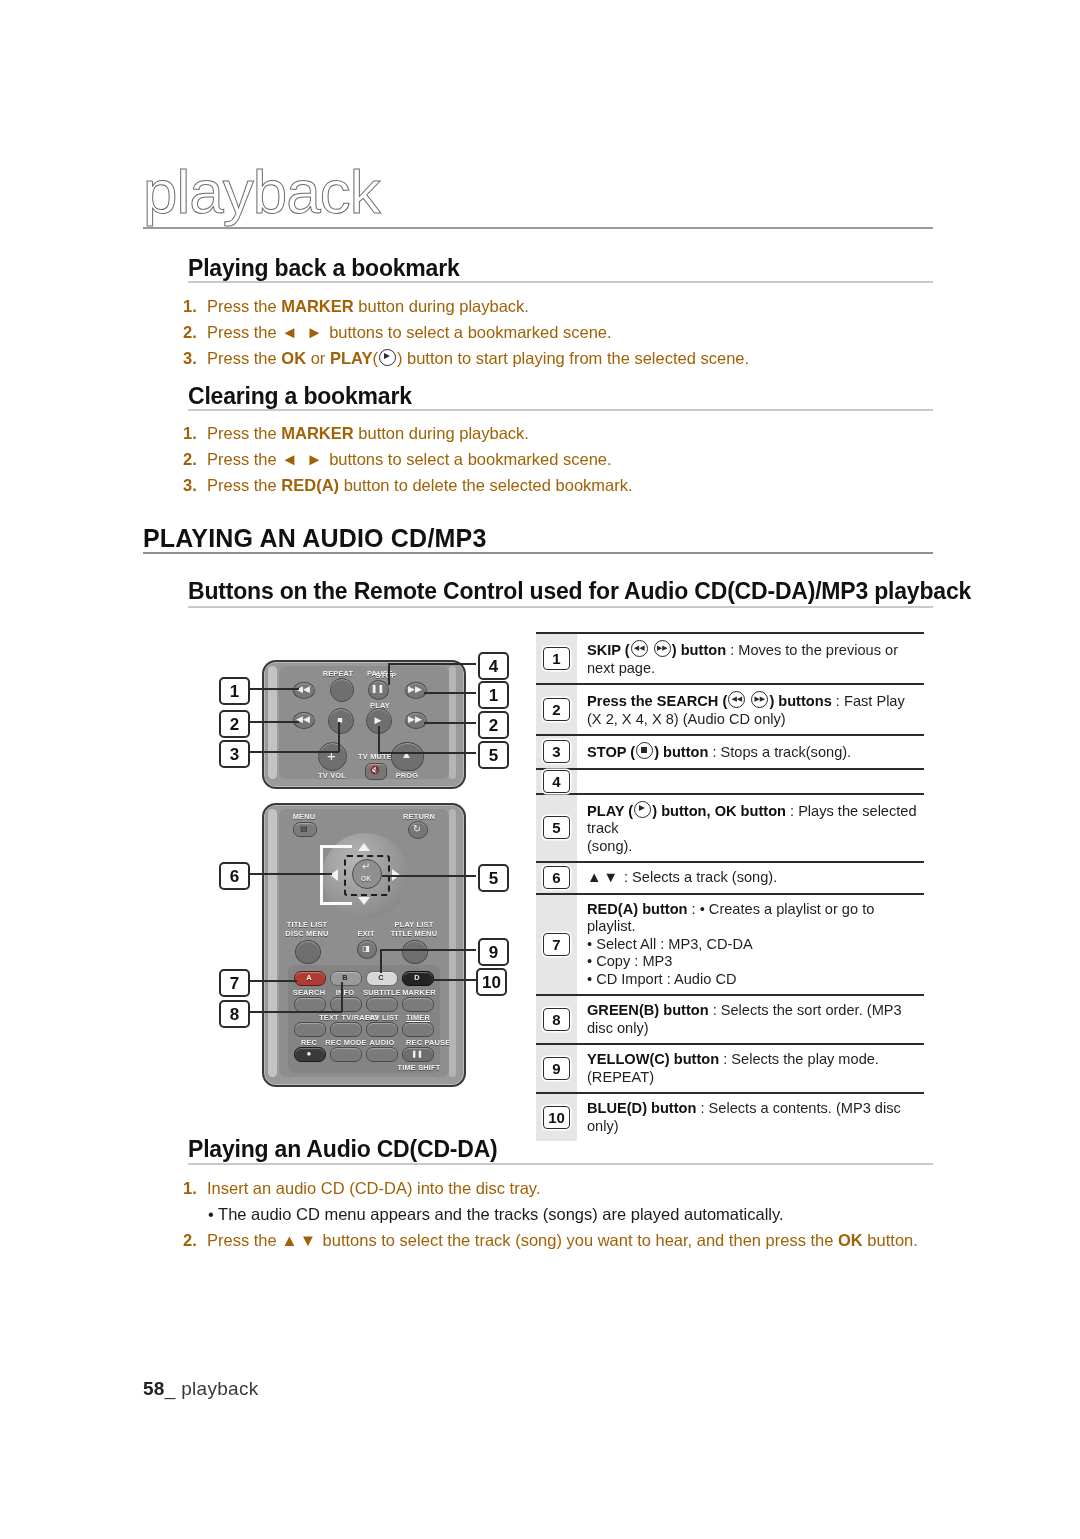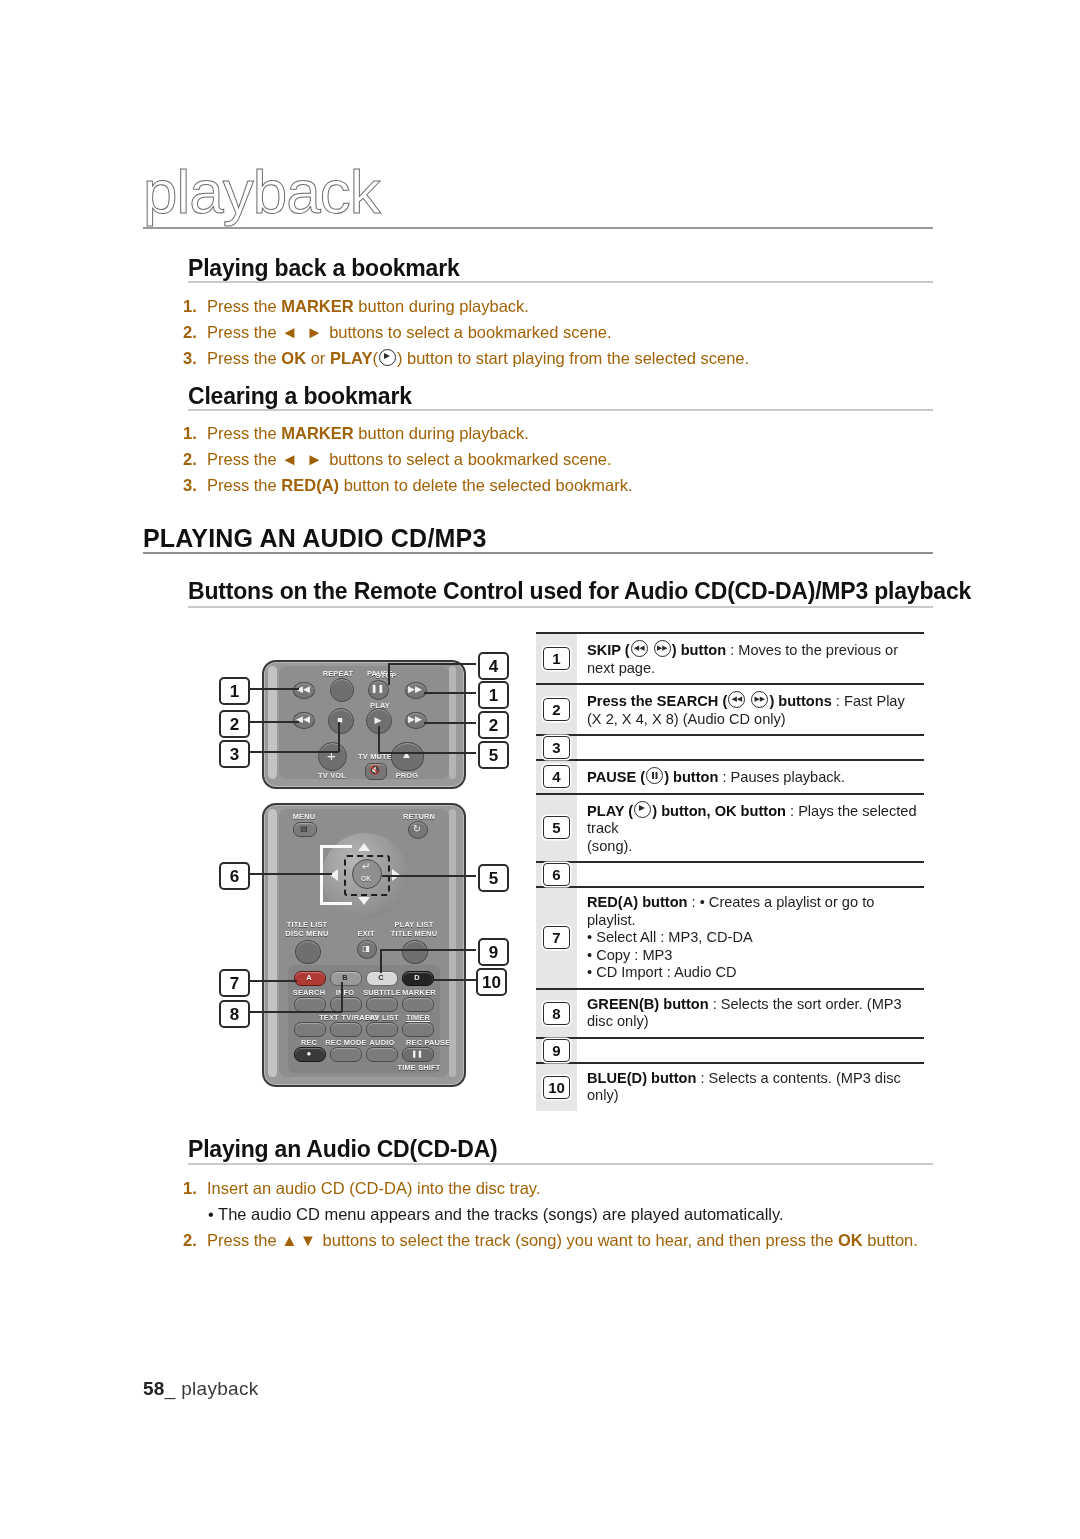--- a/index.html
+++ b/index.html
@@ -379,41 +379,44 @@
         </div>
         <div class="lcell-txt">
           <div><b>Press the SEARCH (</b><span class="rbtn prev" style="font-size: 0px;"><span style="position: absolute; left: 0px; top: -2px; width: 100%; text-align: center; font-size: 7px; color: rgb(42, 42, 42); line-height: 17px;">◀◀</span></span><b> </b><span class="rbtn next" style="font-size: 0px;"><span style="position: absolute; left: 0px; top: -2px; width: 100%; text-align: center; font-size: 7px; color: rgb(42, 42, 42); line-height: 17px;">▶▶</span></span><b>) buttons</b><span> : Fast Play</span></div>
           <div><span>(X 2, X 4, X 8) (Audio CD only)</span></div>
         </div>
       </div>
       <div class="lrow">
         <div class="lcell-num">
           <span class="badge">3</span>
         </div>
+        <div class="lcell-txt">
+          <div><b>STOP (</b><span class="rbtn stop"></span><b>) button</b><span> : Stops a track(song).</span></div>
+        </div>
       </div>
       <div class="lrow">
         <div class="lcell-num">
           <span class="badge">4</span>
-        </div>
-        <div class="lcell-txt">
-          <div><b>PAUSE (</b><span class="rbtn pause"></span><b>) button</b><span> : Pauses playback.</span></div>
         </div>
       </div>
       <div class="lrow">
         <div class="lcell-num">
           <span class="badge">5</span>
         </div>
         <div class="lcell-txt">
           <div><b>PLAY (</b><span class="rbtn"></span><b>) button, OK button</b><span> : Plays the selected track</span></div>
           <div><span>(song).</span></div>
         </div>
       </div>
       <div class="lrow">
         <div class="lcell-num">
           <span class="badge">6</span>
+        </div>
+        <div class="lcell-txt">
+          <div><span class="arrow-pair">▲▼</span><span> : Selects a track (song).</span></div>
         </div>
       </div>
       <div class="lrow">
         <div class="lcell-num">
           <span class="badge">7</span>
         </div>
         <div class="lcell-txt">
           <div><b>RED(A) button</b><span> : • Creates a playlist or go to playlist.</span></div>
           <div><span>• Select All : MP3, CD-DA</span></div>
           <div><span>• Copy : MP3</span></div>
@@ -425,20 +428,23 @@
           <span class="badge">8</span>
         </div>
         <div class="lcell-txt">
           <div><b>GREEN(B) button</b><span> : Selects the sort order. (MP3 disc only)</span></div>
         </div>
       </div>
       <div class="lrow">
         <div class="lcell-num">
           <span class="badge">9</span>
         </div>
+        <div class="lcell-txt">
+          <div><b>YELLOW(C) button</b><span> : Selects the play mode. (REPEAT)</span></div>
+        </div>
       </div>
       <div class="lrow">
         <div class="lcell-num">
           <span class="badge">10</span>
         </div>
         <div class="lcell-txt">
           <div><b>BLUE(D) button</b><span> : Selects a contents. (MP3 disc only)</span></div>
         </div>
       </div>
     </div>

